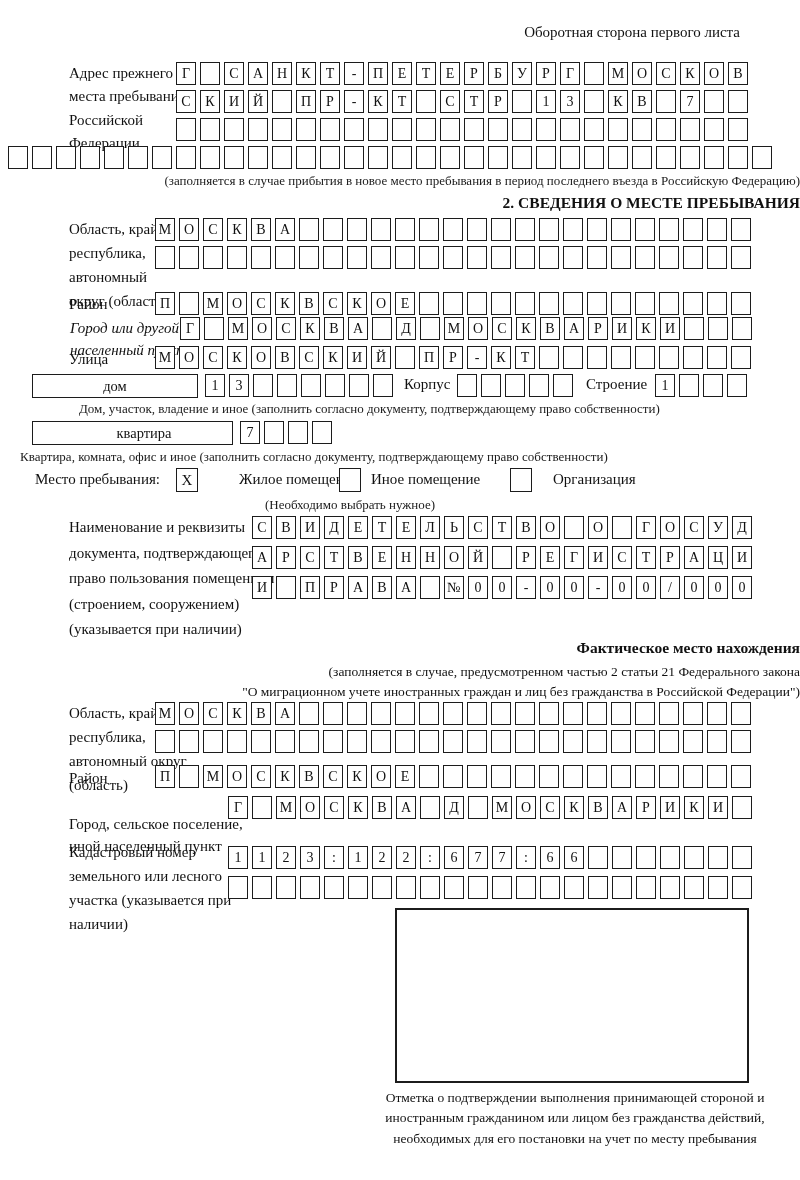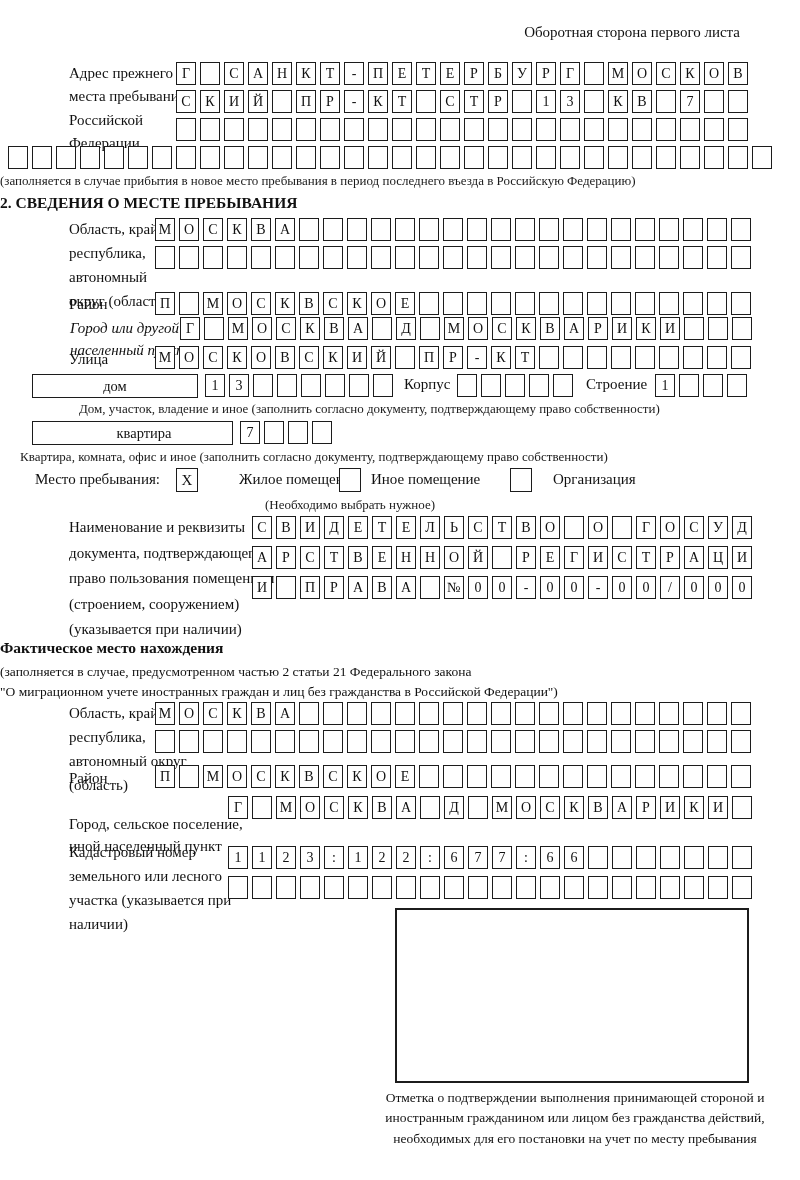--- a/index.html
+++ b/index.html
@@ -3,21 +3,21 @@
 <meta charset="utf-8">
 <style>
   html,body{margin:0;padding:0;}
   body{
     width:800px;height:1180px;position:relative;background:#ffffff;
     font-family:"Liberation Serif", serif;color:#111;
   }
   .abs{position:absolute;}
   .label{font-size:15px;line-height:1.55;margin-left:34px;}
   .note{font-size:13px;color:#1a1a1a;}
-  .center{text-align:left;width:800px;left:0;}
+  .center{text-align:right;width:800px;left:0;}
   .bold{font-weight:bold;}
   .cellrow{display:flex;gap:4px;}
   .cell{
     flex:none;width:20px;height:23px;box-sizing:border-box;
     border:1.6px solid #1c1c1c;display:flex;align-items:center;justify-content:center;
     font-size:14px;line-height:1;background:#fff;
   }
   .widebox{
     box-sizing:border-box;border:1.6px solid #1c1c1c;height:24px;
     display:flex;align-items:center;justify-content:center;font-size:14.5px;background:#fff;

